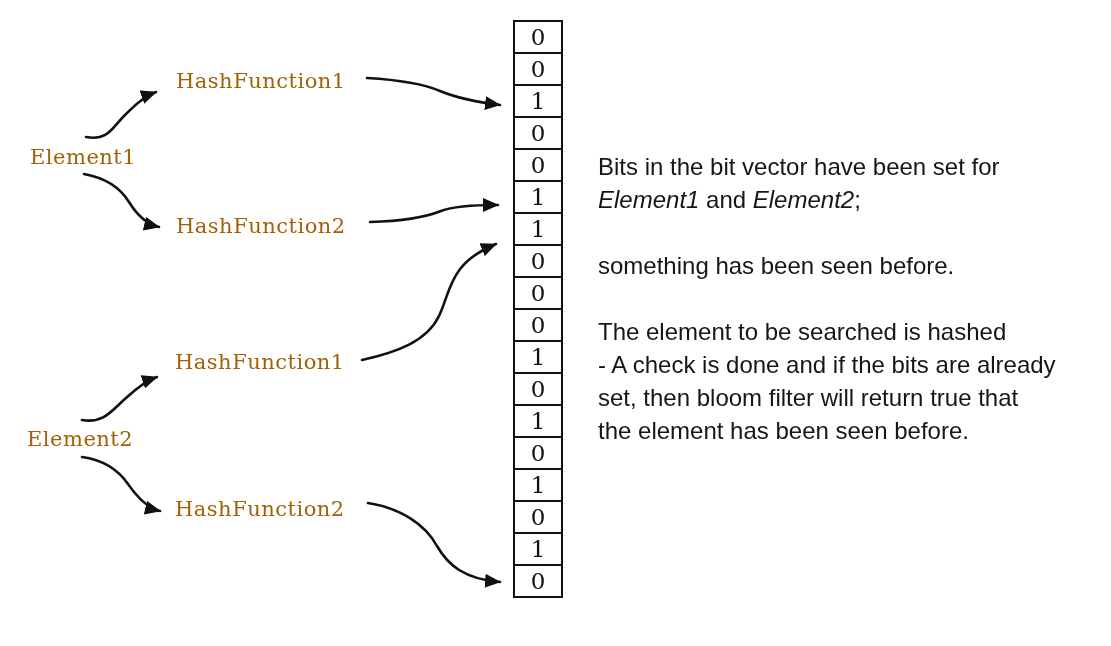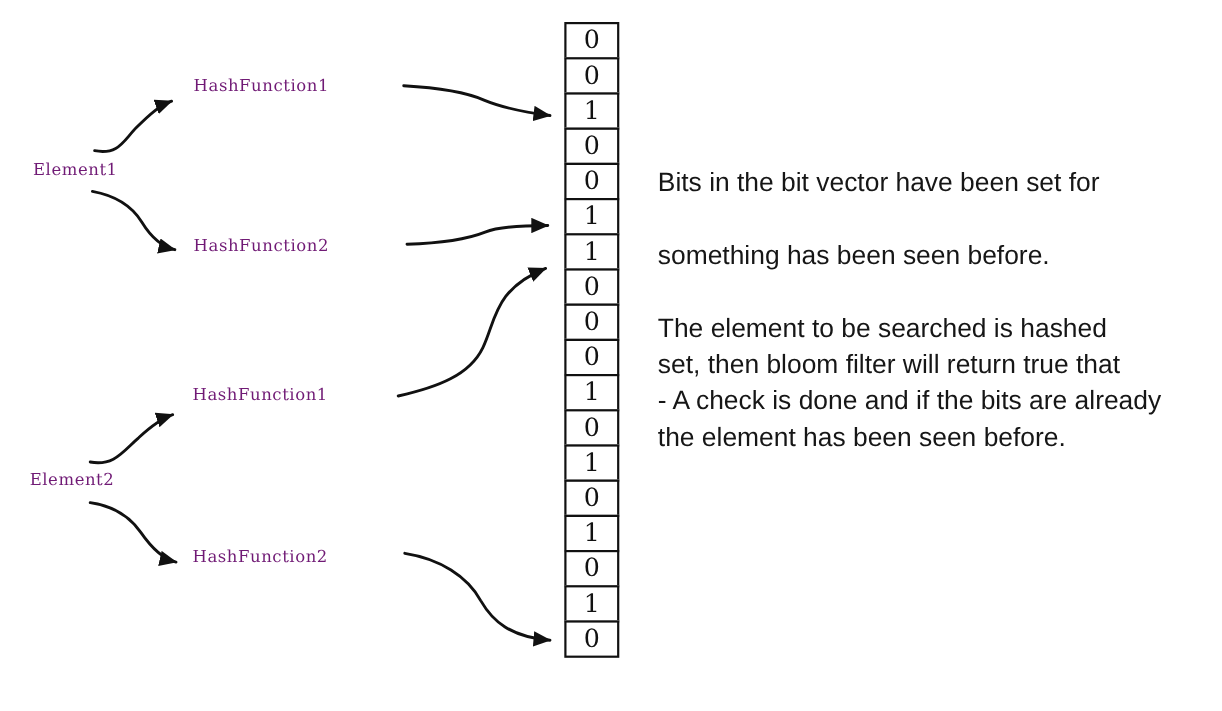--- a/index.html
+++ b/index.html
@@ -18,23 +18,23 @@
   }
   
   #arrow-layer {
     position: absolute;
     left: 0; top: 0;
     width: 1111px; height: 646px;
   }
   .diagram-label {
     position: absolute;
     font-family: "DejaVu Serif", "Liberation Serif", serif;
-    font-size: 15px;
+    font-size: 21px;
     letter-spacing: 0.5px;
-    color: #701a75;
+    color: #a16207;
     white-space: nowrap;
   }
   #label-element1        { left: 30px;  top: 145px; }
   #label-hashfunction1-a { left: 176px; top: 69px;  }
   #label-hashfunction2-a { left: 176px; top: 214px; }
   #label-element2        { left: 27px;  top: 427px; }
   #label-hashfunction1-b { left: 175px; top: 350px; }
   #label-hashfunction2-b { left: 175px; top: 497px; }
   
   #bit-vector {
@@ -120,25 +120,26 @@
       <div class="bit-cell">0</div>
       <div class="bit-cell">1</div>
       <div class="bit-cell">0</div>
       <div class="bit-cell">1</div>
       <div class="bit-cell">0</div>
     </div>
 
   <div id="note-block">
     <div class="note-paragraph">
       <div class="note-line">Bits in the bit vector have been set for</div>
+      <div class="note-line"><span class="em-name">Element1</span><span> and </span><span class="em-name">Element2</span><span>;</span></div>
     </div>
     <div class="note-paragraph">
       <div class="note-line">something has been seen before.</div>
     </div>
     <div class="note-paragraph">
       <div class="note-line">The element to be searched is hashed</div>
+      <div class="note-line">- A check is done and if the bits are already</div>
       <div class="note-line">set, then bloom filter will return true that</div>
-      <div class="note-line">- A check is done and if the bits are already</div>
       <div class="note-line">the element has been seen before.</div>
     </div>
   </div>
 
 </div>
 
 </body></html>

